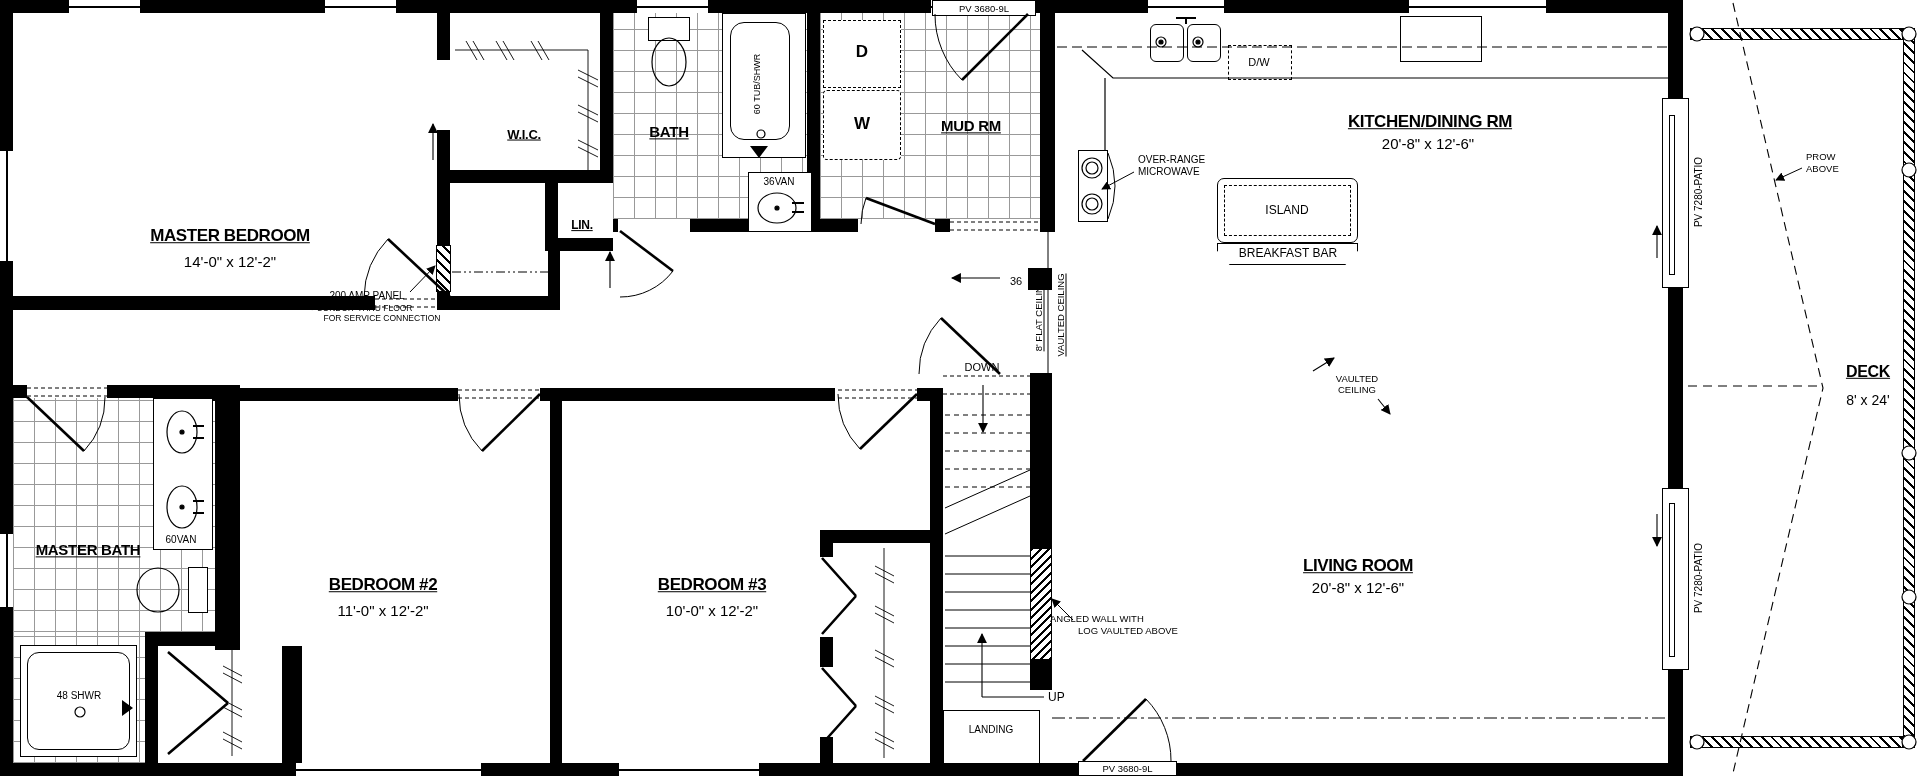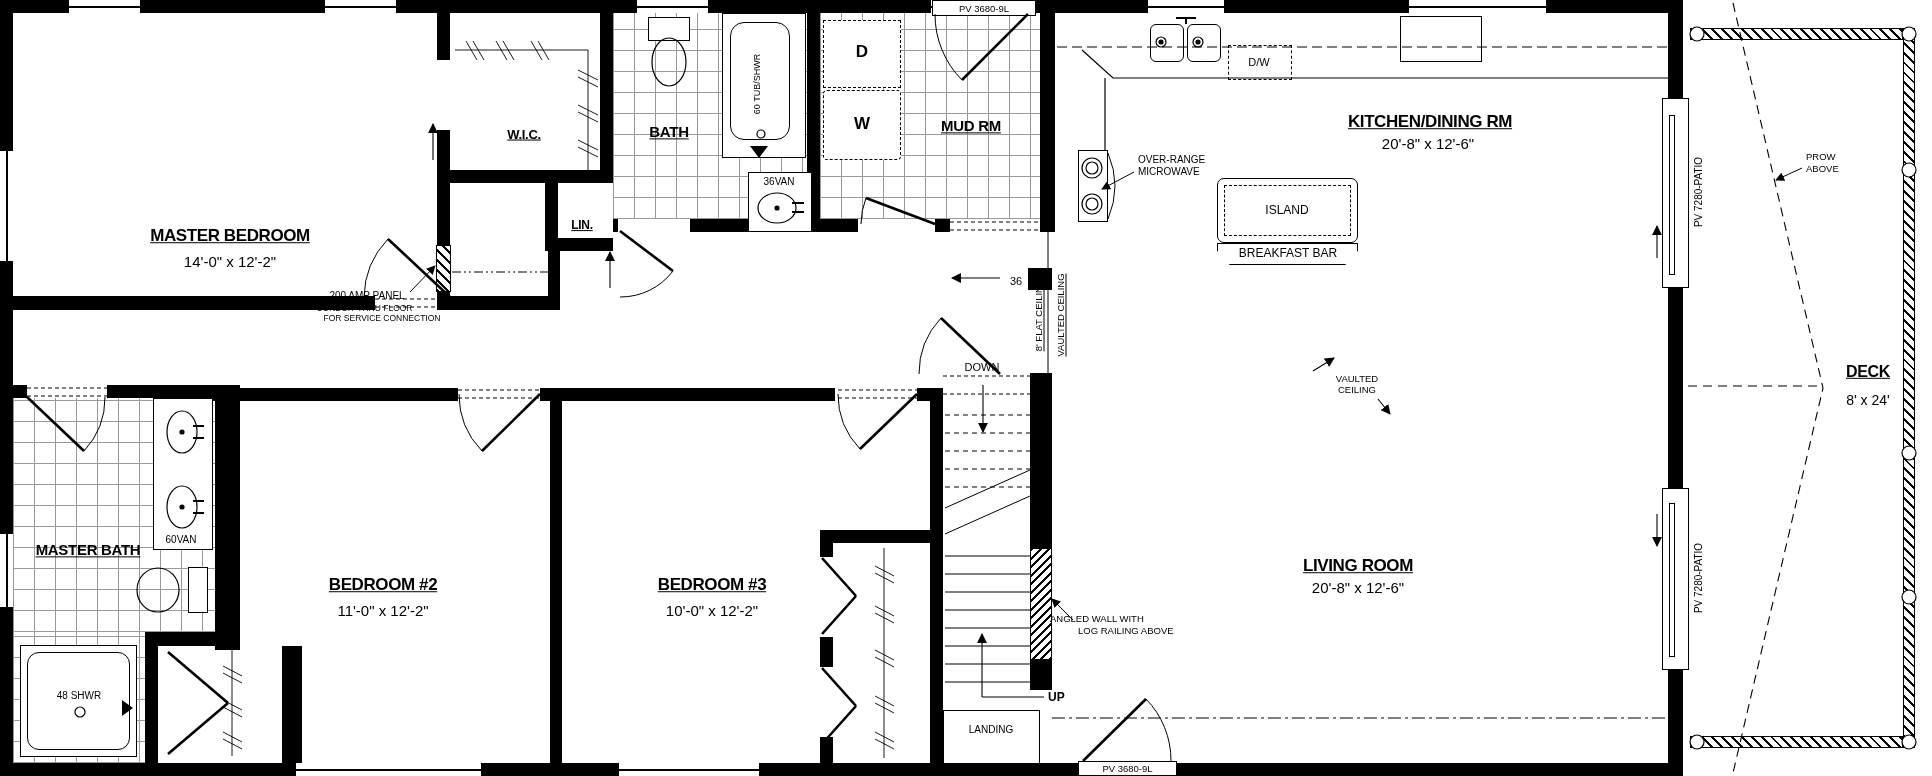--- a/index.html
+++ b/index.html
@@ -323,24 +323,24 @@
   <span class="vert sm" style="left:1038px;top:315px;font-size:9.5px;text-decoration:underline;">8' FLAT CEILING</span>
   <span class="vert sm" style="left:1060px;top:315px;font-size:9.5px;text-decoration:underline;">VAULTED CEILING</span>
 
   <span class="lbl sm" style="left:1357px;top:379px;font-size:9.5px;">VAULTED</span>
   <span class="lbl sm" style="left:1357px;top:390px;font-size:9.5px;">CEILING</span>
 
   <span class="lbl rm" style="left:1358px;top:566px;">LIVING ROOM</span>
   <span class="lbl dim" style="left:1358px;top:588px;">20'-8" x 12'-6"</span>
 
   <span class="lbl md" style="left:982px;top:367px;">DOWN</span>
-  <span class="la md" style="left:1048px;top:690px;font-size:12px;font-weight:bold;">UP</span>
+  <span class="la md" style="left:1048px;top:690px;font-size:12px;">UP</span>
   <span class="lbl sm" style="left:991px;top:730px;">LANDING</span>
   <span class="la sm" style="left:1050px;top:613px;font-size:9.5px;">ANGLED WALL WITH</span>
-  <span class="la sm" style="left:1078px;top:625px;font-size:9.5px;">LOG RAILING ABOVE</span>
+  <span class="la sm" style="left:1078px;top:625px;font-size:9.5px;">LOG VAULTED ABOVE</span>
 
   <span class="lbl rm2" style="left:88px;top:550px;font-size:15px;">MASTER BATH</span>
   <span class="lbl sm" style="left:181px;top:540px;">60VAN</span>
   <span class="lbl sm" style="left:79px;top:696px;">48 SHWR</span>
 
   <span class="lbl rm" style="left:383px;top:585px;">BEDROOM #2</span>
   <span class="lbl dim" style="left:383px;top:611px;">11'-0" x 12'-2"</span>
   <span class="lbl rm" style="left:712px;top:585px;">BEDROOM #3</span>
   <span class="lbl dim" style="left:712px;top:611px;">10'-0" x 12'-2"</span>
 

